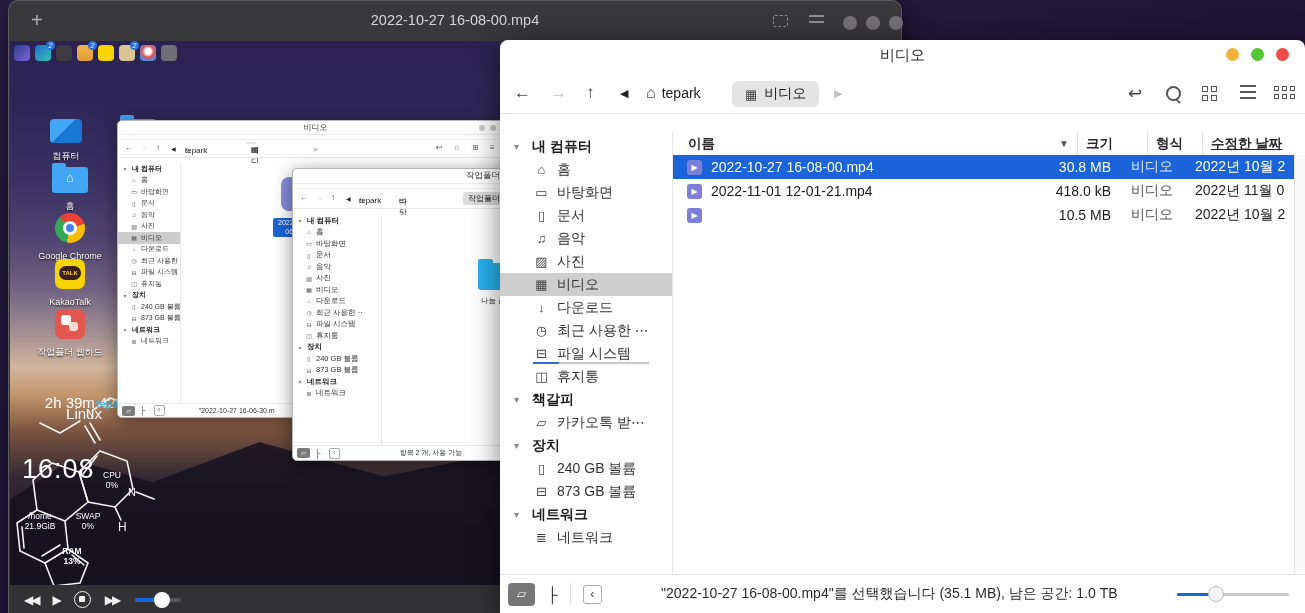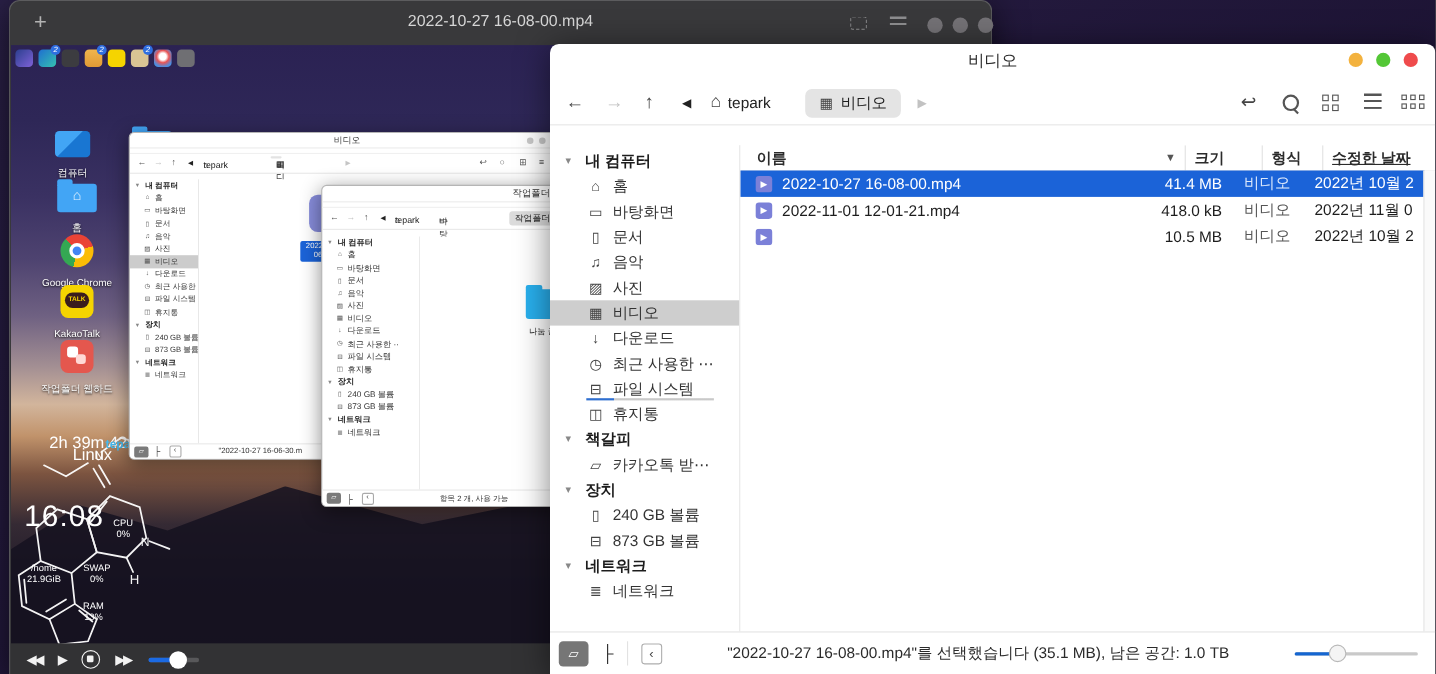--- a/index.html
+++ b/index.html
@@ -58,21 +58,21 @@
 
   
   .conky{position:absolute;color:#fff;z-index:3;text-align:center;}
   #ck-uptime{left:30px;top:356px;width:88px;font-size:15px;line-height:11px;}
   #ck-user{left:86px;top:357px;width:60px;font-size:11px;font-weight:bold;color:#45b9ee;text-align:left;}
   #ck-clock{left:12px;top:413px;width:100px;font-size:27px;font-weight:300;text-align:left;letter-spacing:1px;}
   .ckstat{width:44px;font-size:8.5px;line-height:10px;}
   #ck-cpu{left:80px;top:429px;}
   #ck-home{left:8px;top:470px;}
   #ck-swap{left:56px;top:470px;}
-  #ck-ram{left:53px;top:505px;}
+  #ck-ram{left:40px;top:505px;font-weight:bold;}
   #molecule{position:absolute;left:4px;top:352px;z-index:2;opacity:.95;}
 
   
   #dock{position:absolute;left:294px;top:551px;display:flex;gap:4px;z-index:7;}
   .dk{position:relative;width:30px;height:30px;border-radius:7px;margin:0 1px;}
   .dk.active::before{content:"";position:absolute;inset:-7px;border-radius:8px;background:radial-gradient(circle,rgba(255,170,60,.55),transparent 70%);}
   .trash-icon{background:linear-gradient(180deg,#f0f0f0,#b9b9bc);border-radius:4px 4px 8px 8px;}
   .store-icon{background:#58b947;}
   .store-icon::after{content:"";position:absolute;left:9px;top:8px;width:12px;height:10px;border:2px solid #eaf7e6;border-radius:2px;}
   .whale-icon{background:#27355c;border-radius:50%;}
@@ -682,21 +682,21 @@
           <span class="hc" id="col-size">크기</span>
           <span class="hc" id="col-type">형식</span>
           <span class="hc" id="col-date">수정한 날짜</span>
         </div>
         <div id="rows">
             <div class="row selected">
             <span class="name">
                 <span class="ficon">▶</span>
                 <span>2022-10-27 16-08-00.mp4</span>
               </span>
-            <span class="size">41.4 MB</span>
+            <span class="size">30.8 MB</span>
             <span class="type">비디오</span>
             <span class="date">2022년 10월 2</span>
           </div>
             <div class="row">
             <span class="name">
                 <span class="ficon">▶</span>
                 <span>2022-11-01 12-01-21.mp4</span>
               </span>
             <span class="size">418.0 kB</span>
             <span class="type">비디오</span>

